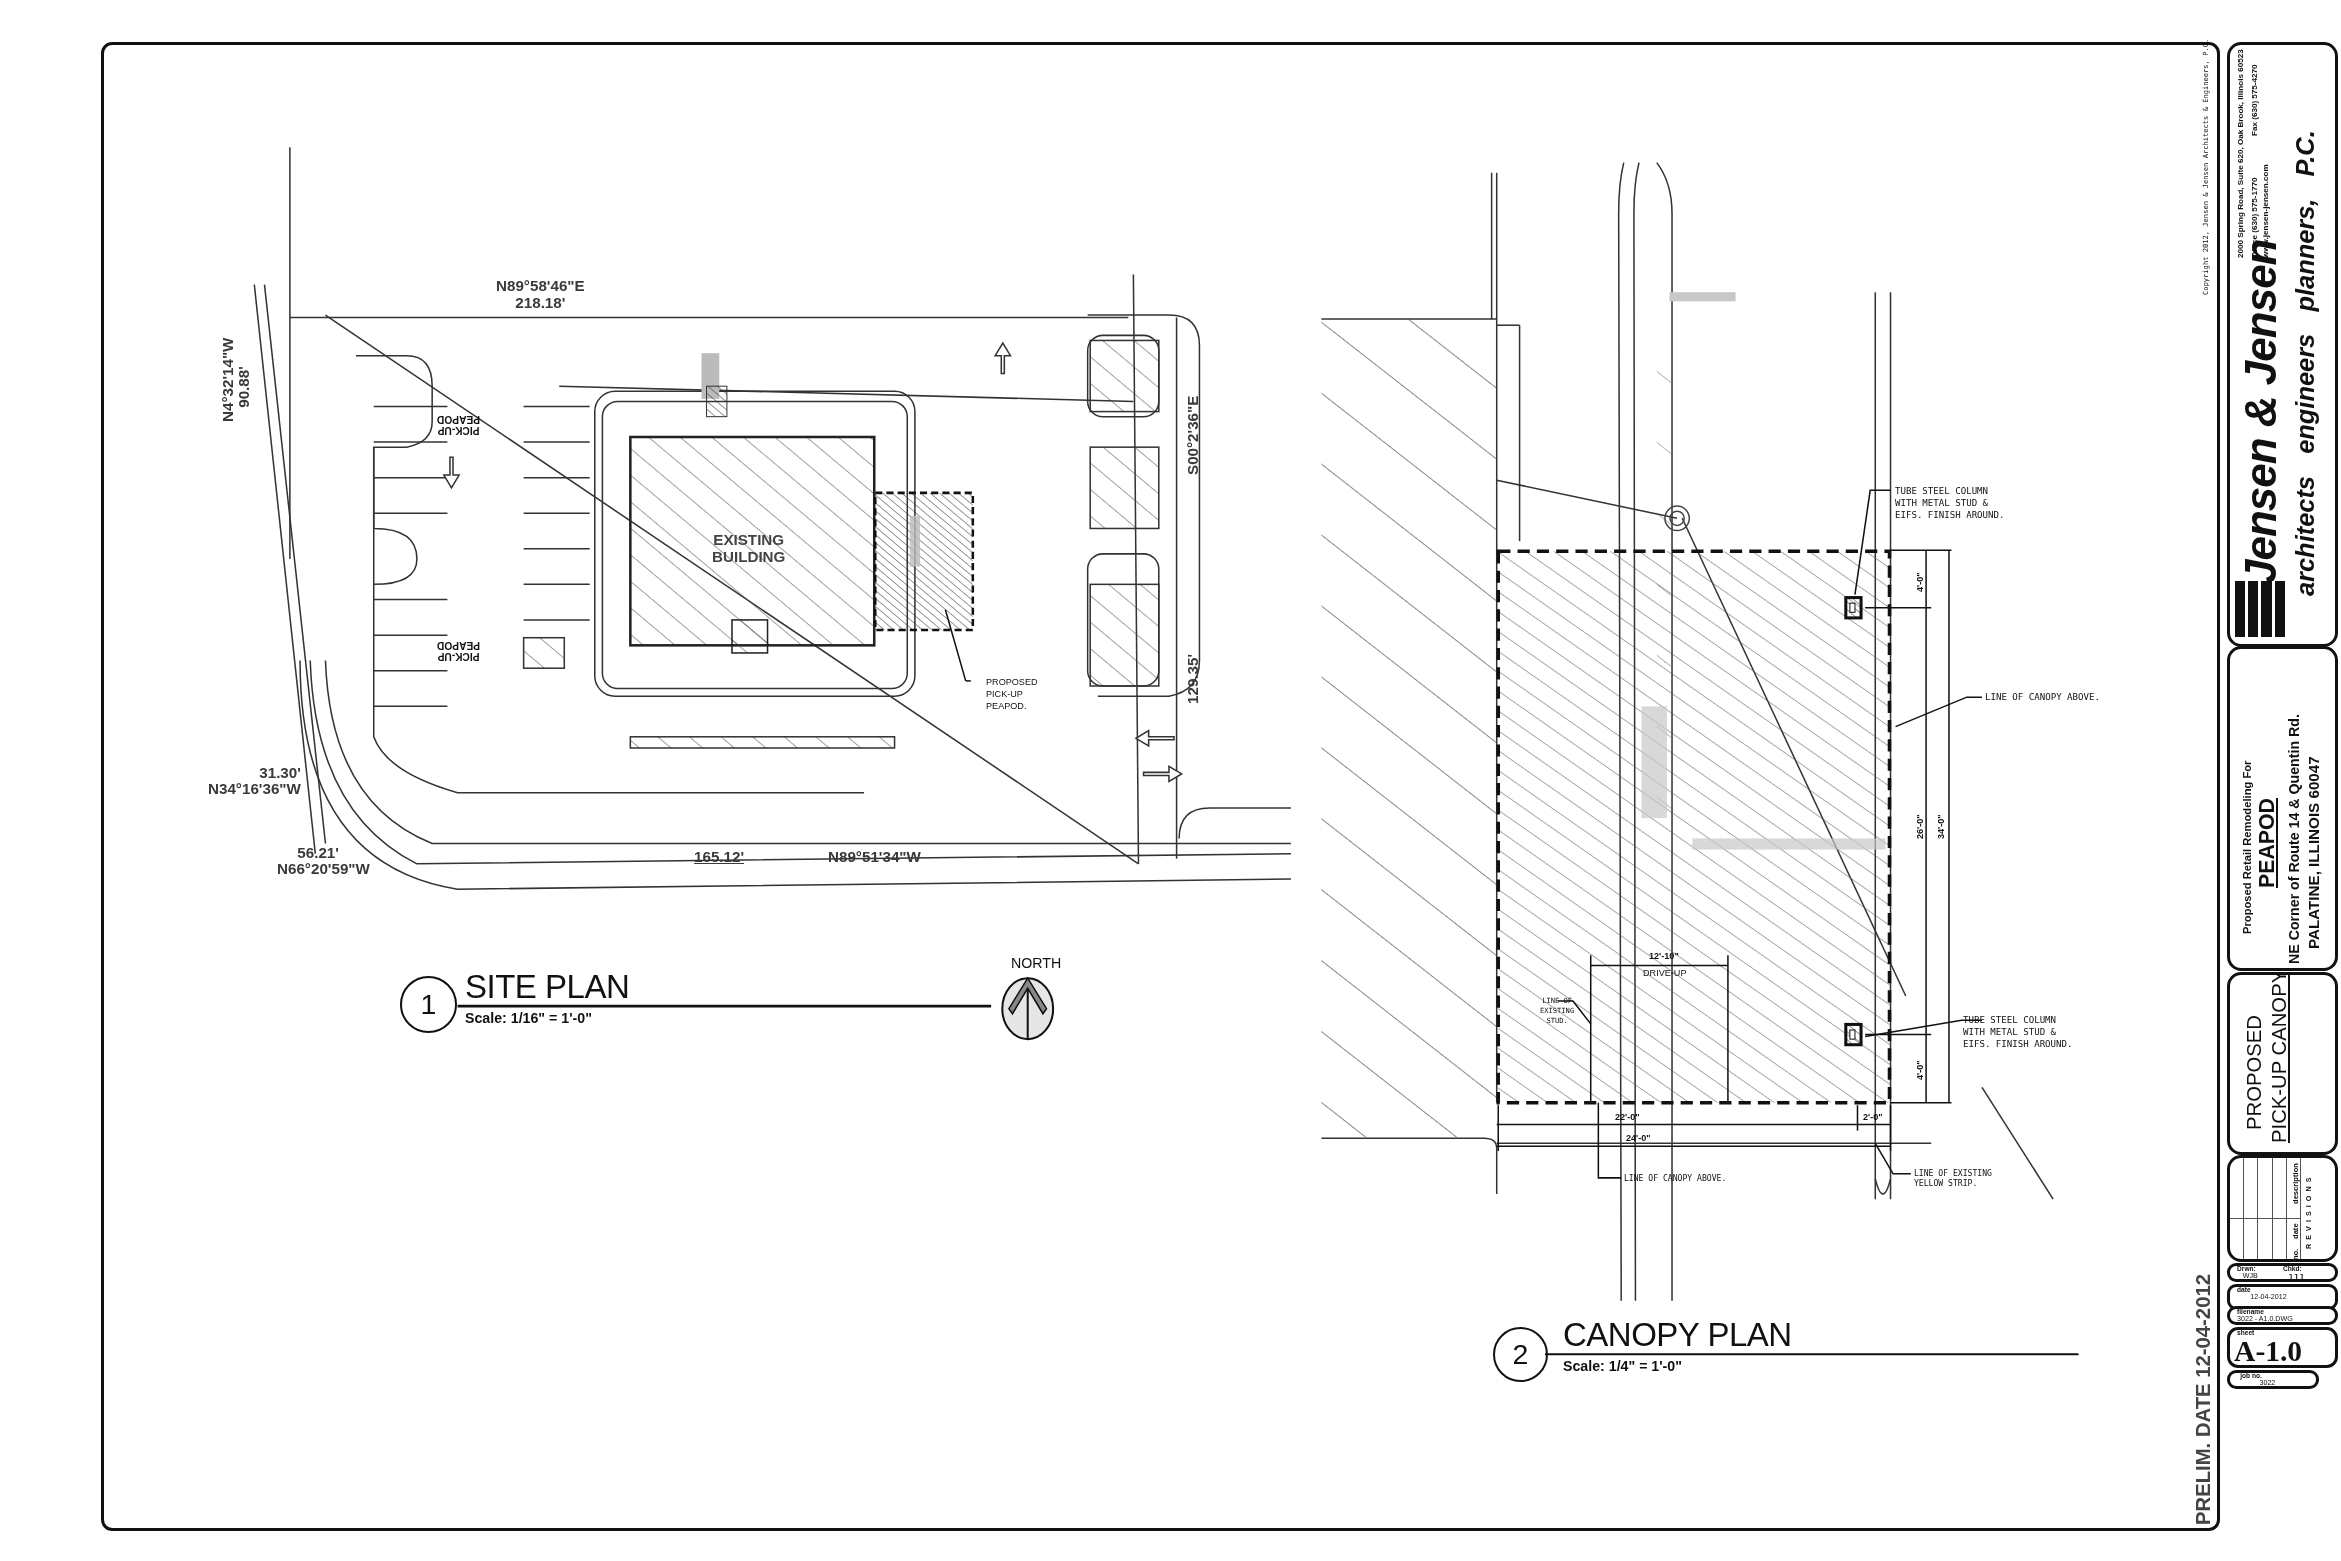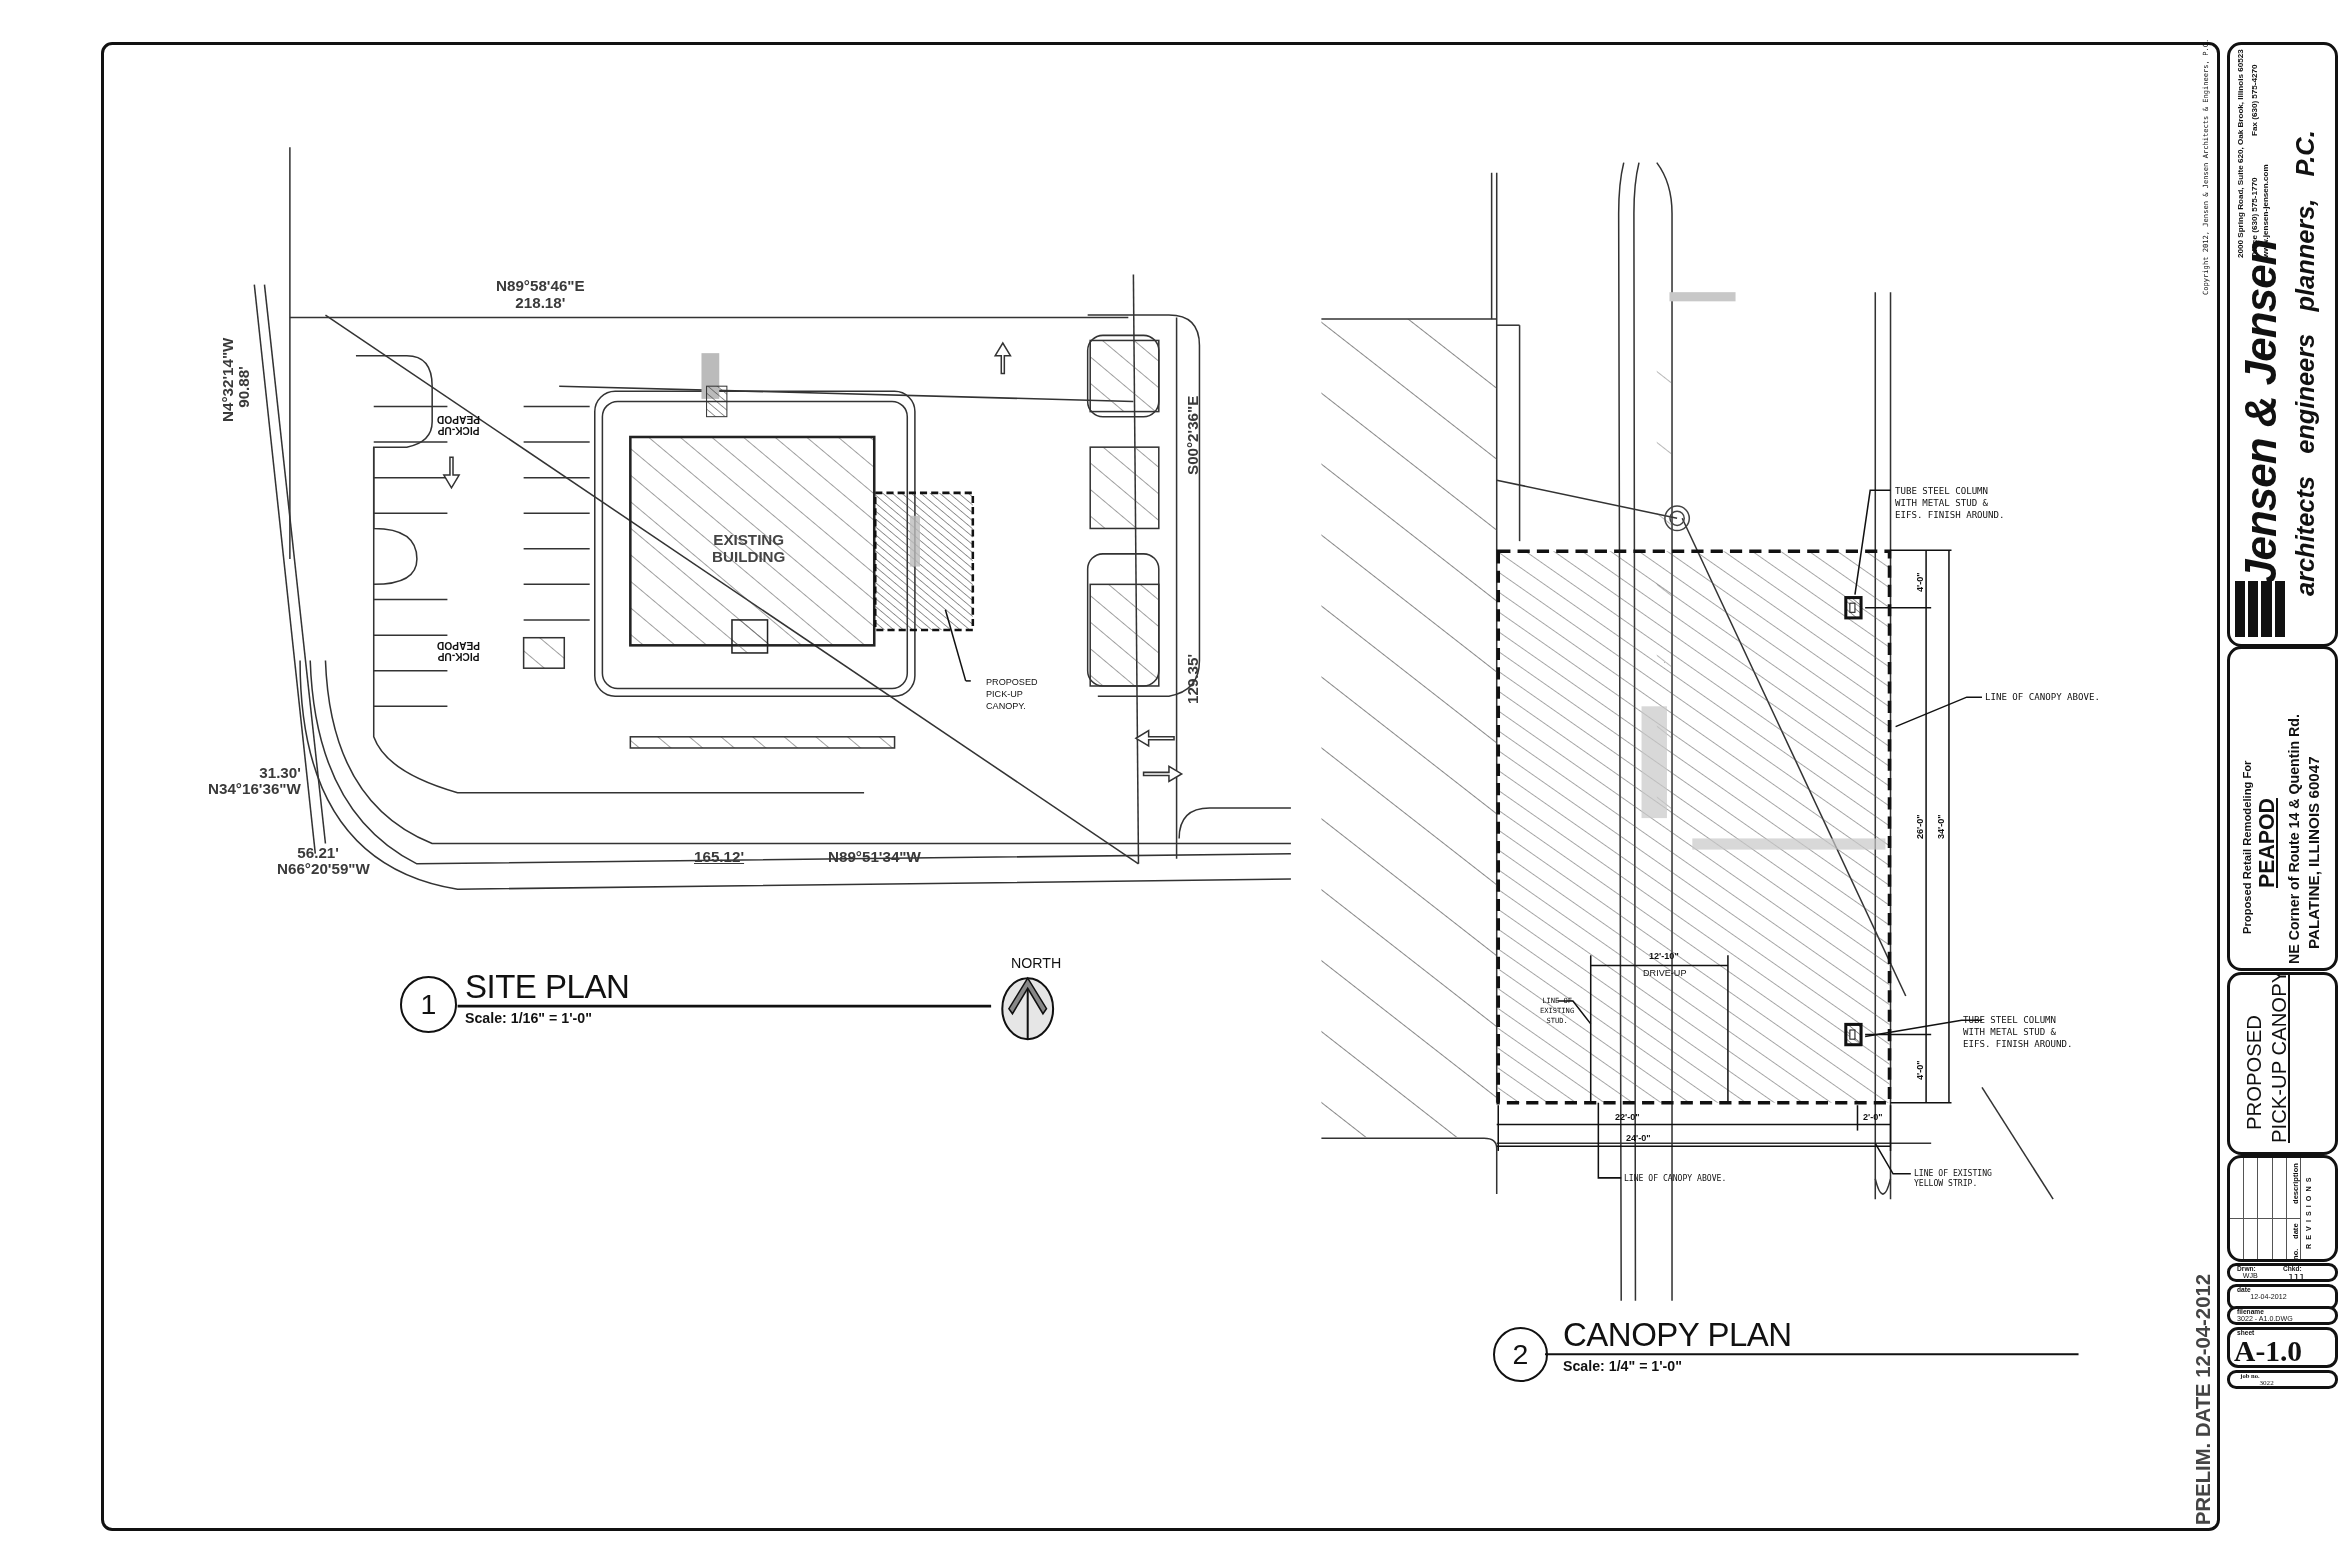--- a/index.html
+++ b/index.html
@@ -206,21 +206,21 @@
   <div>N66°20'59"W</div>
 </div>
 
 <div class="lbl bold" style="left:712px;top:531px;font-size:15.2px;color:#444;text-align:center;line-height:17.3px;">
   <div>EXISTING</div>
   <div>BUILDING</div>
 </div>
 <div class="lbl" style="left:986px;top:676px;font-size:9.1px;line-height:12.2px;">
   <div>PROPOSED</div>
   <div>PICK-UP</div>
-  <div>CANOPY.</div>
+  <div>PEAPOD.</div>
 </div>
 <div class="lbl bold" style="left:437px;top:414px;font-size:10.2px;transform:rotate(180deg);line-height:11.2px;text-align:center;">
   <div>PICK-UP</div>
   <div>PEAPOD</div>
 </div>
 <div class="lbl bold" style="left:437px;top:640px;font-size:10.2px;transform:rotate(180deg);line-height:11.2px;text-align:center;">
   <div>PICK-UP</div>
   <div>PEAPOD</div>
 </div>
 
@@ -316,17 +316,17 @@
 <div class="tb-box" style="left:2227px;top:1306px;width:111px;height:19.3px;border-width:3px;border-radius:9.1px;">
   <span class="lbl tb-small" style="left:7.1px;top:-1px;font-size:6.6px;">filename</span>
   <span class="lbl" style="left:7.1px;top:6.1px;font-size:7.1px;">3022 - A1.0.DWG</span>
 </div>
 
 <div class="tb-box" style="left:2227px;top:1327px;width:111px;height:41px;border-width:3px;border-radius:11.2px;">
   <span class="lbl tb-small" style="left:7.1px;top:-1px;font-size:6.6px;">sheet</span>
   <span class="lbl" style="left:4.1px;top:5.1px;font-size:29.5px;font-family:'Liberation Serif',serif;font-weight:bold;">A-1.0</span>
 </div>
 
-<div class="tb-box" style="left:2227px;top:1370px;width:111px;height:19.3px;border-width:3px;border-radius:9.1px;font-family:Liberation Serif, serif;">
+<div class="tb-box" style="left:2227px;top:1370px;width:92px;height:19.3px;border-width:3px;border-radius:9.1px;">
   <span class="lbl tb-small" style="left:10.2px;top:-1px;font-size:6.6px;">job no.</span>
   <span class="lbl" style="left:29.5px;top:6.1px;font-size:7.1px;">3022</span>
 </div>
 
 
 </body></html>

